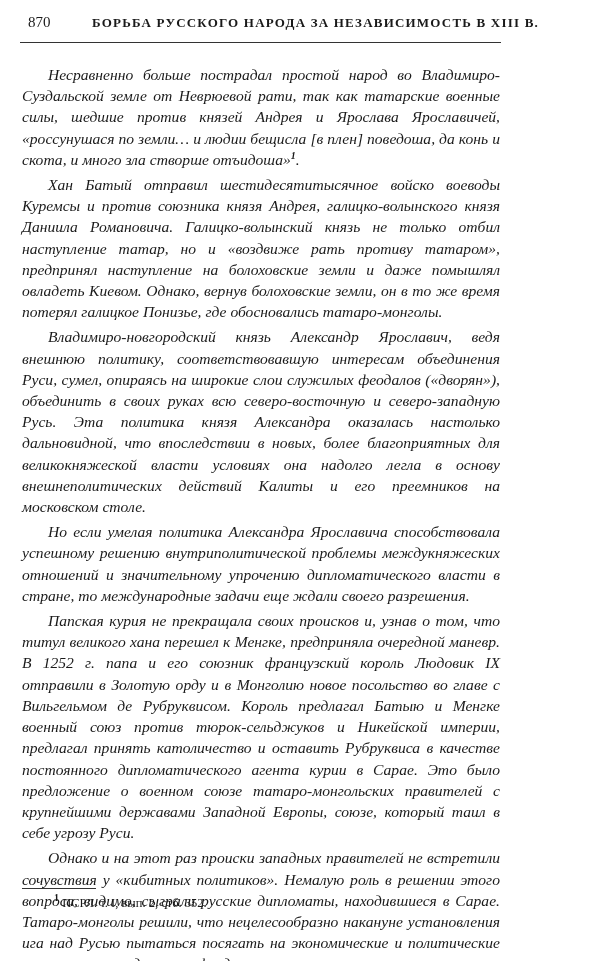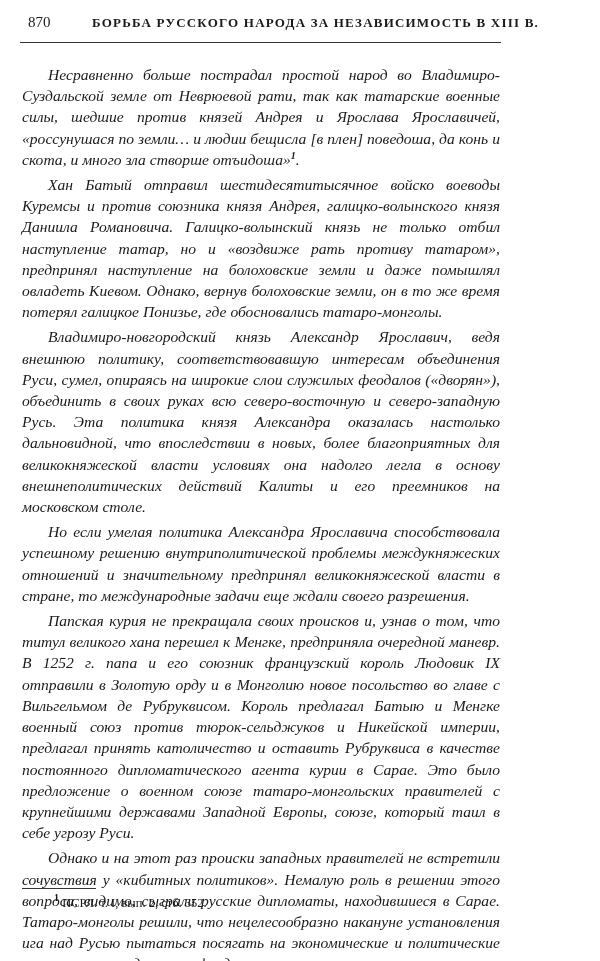--- a/index.html
+++ b/index.html
@@ -26,21 +26,21 @@
 <div class="header">
   <span class="page-num">870</span>
   <span class="running-title">БОРЬБА РУССКОГО НАРОДА ЗА НЕЗАВИСИМОСТЬ В XIII В.</span>
 </div>
 <div class="header-rule"></div>
 
 <div class="body">
   <p class="para"><span>Несравненно больше пострадал простой народ во Владимиро-Суздальской земле от Неврюевой рати, так как татарские военные силы, шедшие против князей Андрея и Ярослава Ярославичей, «россунушася по земли… и людии бещисла [в плен] поведоша, да конь и скота, и много зла створше отъидоша»</span><sup>1</sup><span>.</span></p>
   <p class="para">Хан Батый отправил шестидесятитысячное войско воеводы Куремсы и против союзника князя Андрея, галицко-волынского князя Даниила Романовича. Галицко-волынский князь не только отбил наступление татар, но и «воздвиже рать противу татаром», предпринял наступление на болоховские земли и даже помышлял овладеть Киевом. Однако, вернув болоховские земли, он в то же время потерял галицкое Понизье, где обосновались татаро-монголы.</p>
   <p class="para">Владимиро-новгородский князь Александр Ярославич, ведя внешнюю политику, соответствовавшую интересам объединения Руси, сумел, опираясь на широкие слои служилых феодалов («дворян»), объединить в своих руках всю северо-восточную и северо-западную Русь. Эта политика князя Александра оказалась настолько дальновидной, что впоследствии в новых, более благоприятных для великокняжеской власти условиях она надолго легла в основу внешнеполитических действий Калиты и его преемников на московском столе.</p>
-  <p class="para">Но если умелая политика Александра Ярославича способствовала успешному решению внутриполитической проблемы междукняжеских отношений и значительному предпринял великокняжеской власти в стране, то международные задачи еще ждали своего разрешения.</p>
+  <p class="para">Но если умелая политика Александра Ярославича способствовала успешному решению внутриполитической проблемы междукняжеских отношений и значительному упрочению дипломатического власти в стране, то международные задачи еще ждали своего разрешения.</p>
   <p class="para">Папская курия не прекращала своих происков и, узнав о том, что титул великого хана перешел к Менгке, предприняла очередной маневр. В 1252 г. папа и его союзник французский король Людовик IX отправили в Золотую орду и в Монголию новое посольство во главе с Вильгельмом де Рубруквисом. Король предлагал Батыю и Менгке военный союз против тюрок-сельджуков и Никейской империи, предлагал принять католичество и оставить Рубруквиса в качестве постоянного дипломатического агента курии в Сарае. Это было предложение о военном союзе татаро-монгольских правителей с крупнейшими державами Западной Европы, союзе, который таил в себе угрозу Руси.</p>
   <p class="para">Однако и на этот раз происки западных правителей не встретили сочувствия у «кибитных политиков». Немалую роль в решении этого вопроса, видимо, сыграли русские дипломаты, находившиеся в Сарае. Татаро-монголы решили, что нецелесообразно накануне установления ига над Русью пытаться посягать на экономические и политические позиции русских духовных феодалов.</p>
 </div>
 
 <div class="fn-rule"></div>
 <div class="footnote">
   <sup>1</sup>
   <span>ПСРЛ. т. I, вып. 2, стб. 352.</span>
 </div>
 

